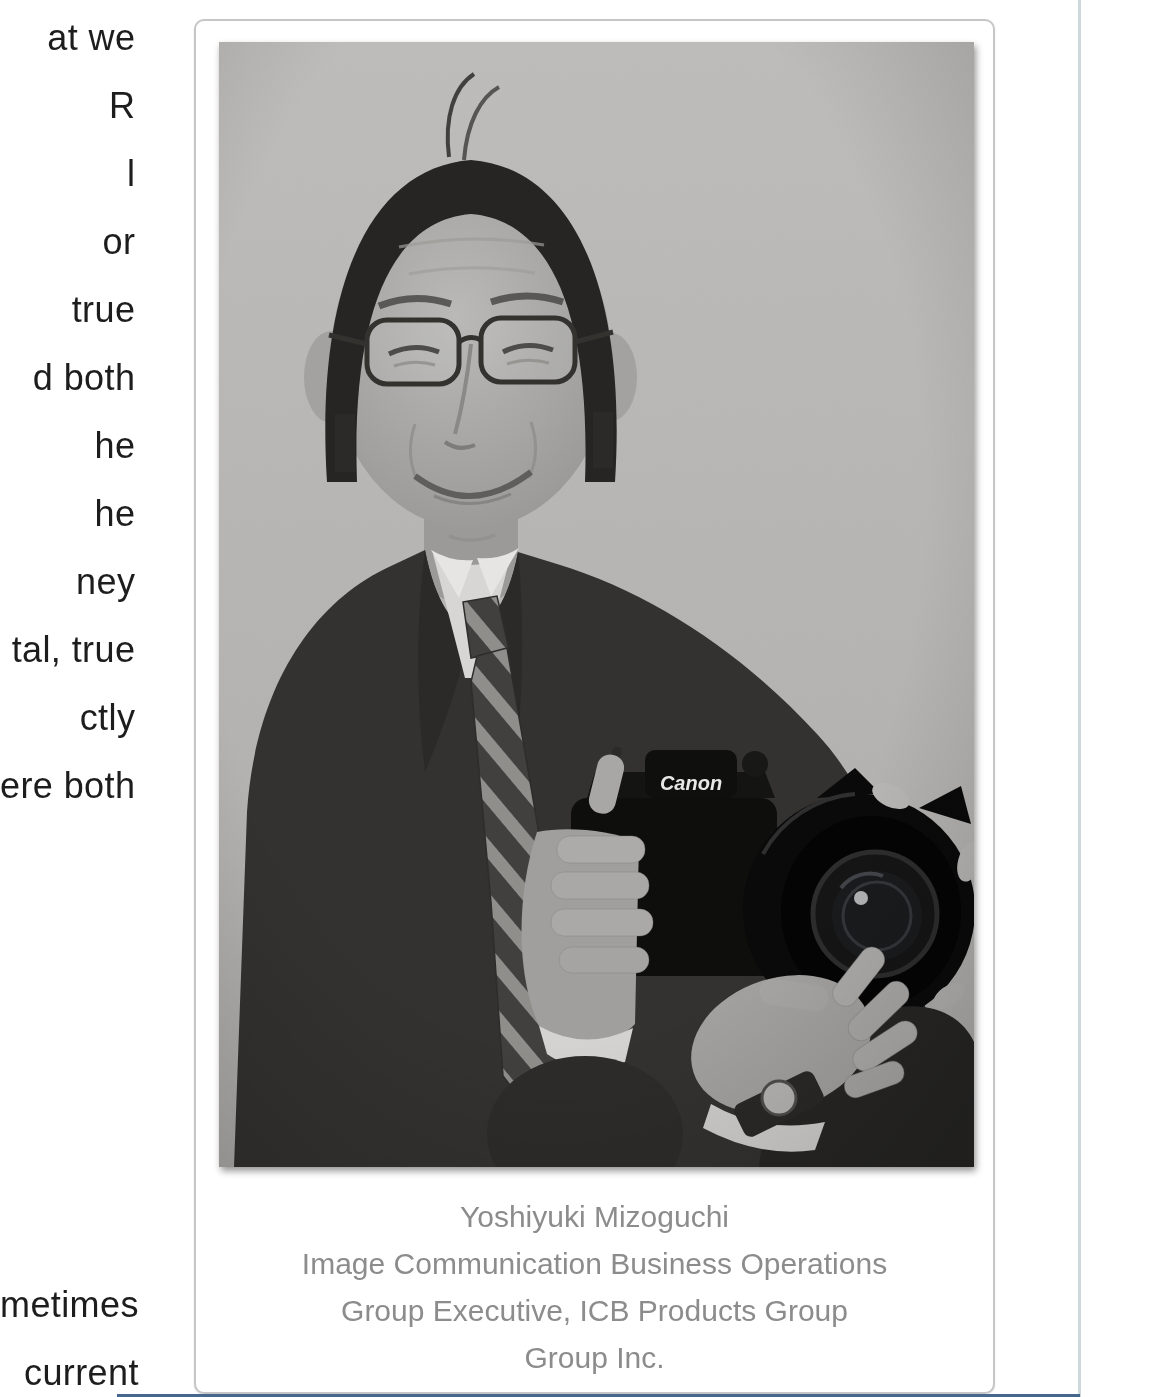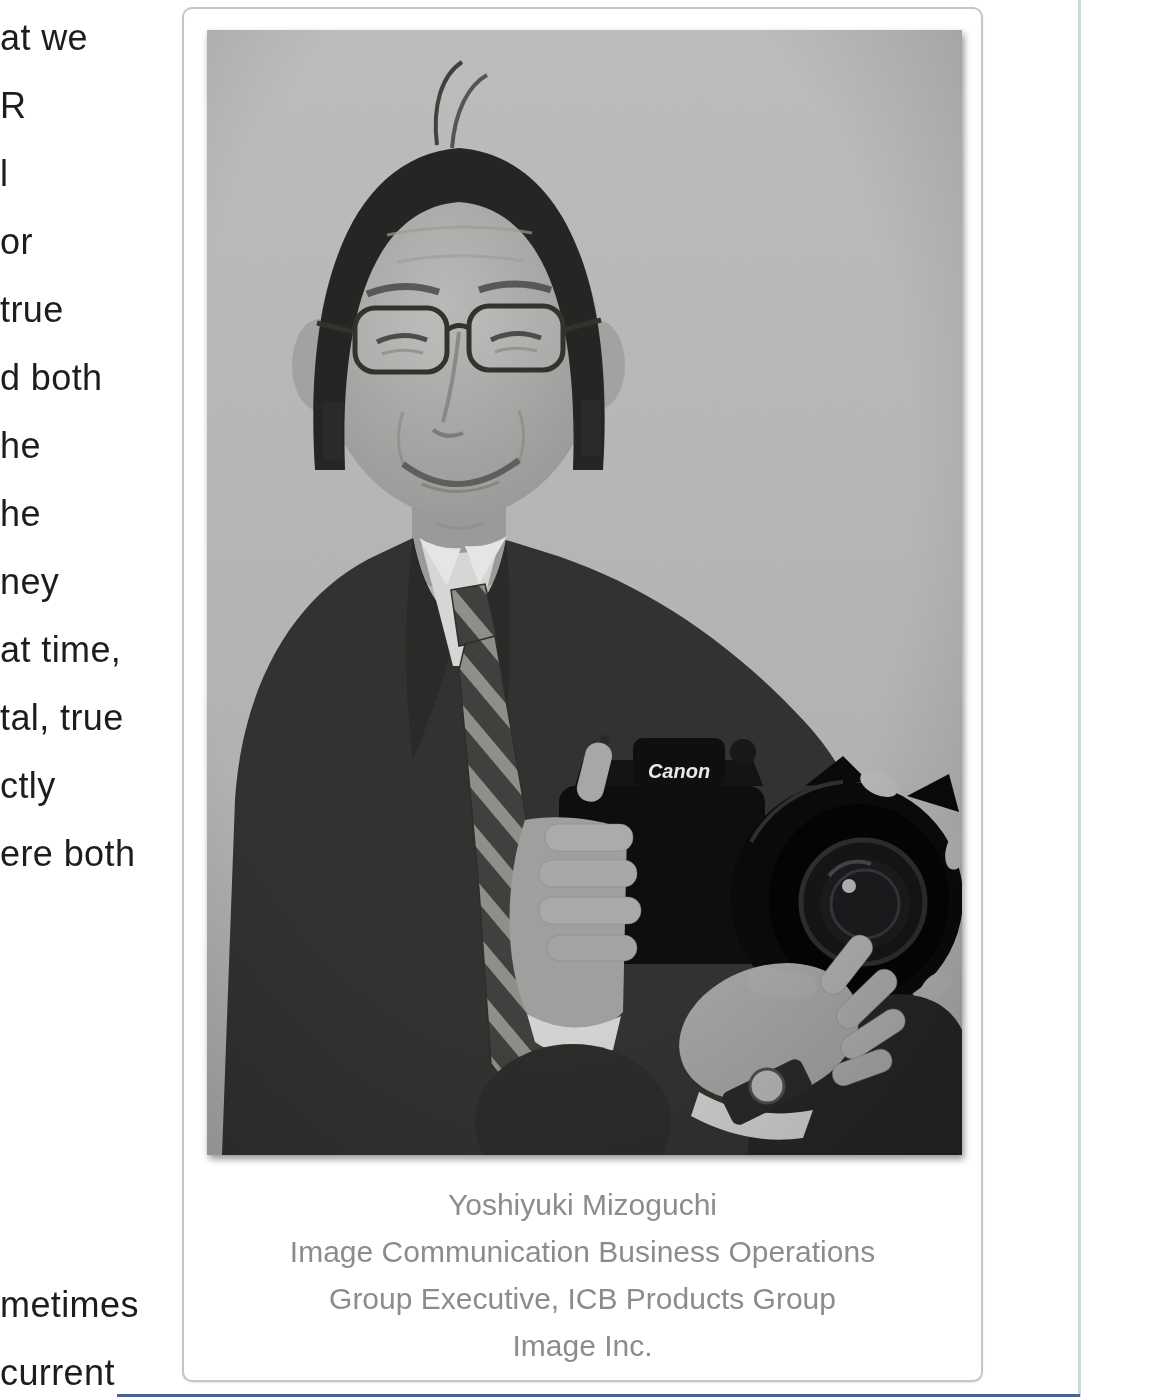--- a/index.html
+++ b/index.html
@@ -1,33 +1,33 @@
 <!DOCTYPE html>
 <html><head>
 <meta charset="utf-8">
 <style>
   html,body{margin:0;padding:0;}
   body{
     width:1163px;height:1397px;position:relative;overflow:hidden;
     background:#ffffff;
     font-family:"Liberation Sans","DejaVu Sans",sans-serif;
   }
-  .frag{white-space:nowrap;}
+  .frag{white-space:nowrap;text-align:right;}
   .text-col{
     position:absolute;left:0;top:4px;
     font-size:36px;line-height:68px;letter-spacing:.4px;
     color:#1d1d1d;
   }
   .text-col-2{
     position:absolute;left:0;top:1271px;
     font-size:36px;line-height:68px;letter-spacing:.4px;
     color:#1d1d1d;
   }
   figure.figure-box{
-    position:absolute;left:182px;top:7px;margin:0;
+    position:absolute;left:182px;top:7px;margin:12px;
     width:801px;height:1375px;box-sizing:border-box;
     border:2px solid #c6c6c6;border-radius:10px;background:#fff;
     box-shadow:0 1px 2px rgba(0,0,0,.10);
     padding-left:24px;
   }
   .photo-wrap{
     position:absolute;left:23px;top:21px;width:755px;height:1125px;
     background:#b4b3b1;
     box-shadow:2px 4px 7px rgba(0,0,0,.42);
   }
@@ -51,21 +51,20 @@
 <div class="text-col">
   <div class="frag">at we</div>
   <div class="frag">R</div>
   <div class="frag">l</div>
   <div class="frag">or</div>
   <div class="frag">true</div>
   <div class="frag">d both</div>
   <div class="frag">he</div>
   <div class="frag">he</div>
   <div class="frag">ney</div>
-  <div class="frag">at time,</div>
   <div class="frag">tal, true</div>
   <div class="frag">ctly</div>
   <div class="frag">ere both</div>
 </div>
 
 <div class="text-col-2">
   <div class="frag">metimes</div>
   <div class="frag">current</div>
 </div>
 
@@ -210,19 +209,19 @@
       </g>
 
       <rect width="755" height="1125" fill="url(#vig)"></rect>
     </svg>
   </div>
 
   <figcaption class="caption">
     <div>Yoshiyuki Mizoguchi</div>
     <div>Image Communication Business Operations</div>
     <div>Group Executive, ICB Products Group</div>
-    <div>Image Inc.</div>
+    <div>Group Inc.</div>
   </figcaption>
 </figure>
 
 <div class="divider"></div>
 
 <div class="bottom-rule"></div>
 
 </body></html>

